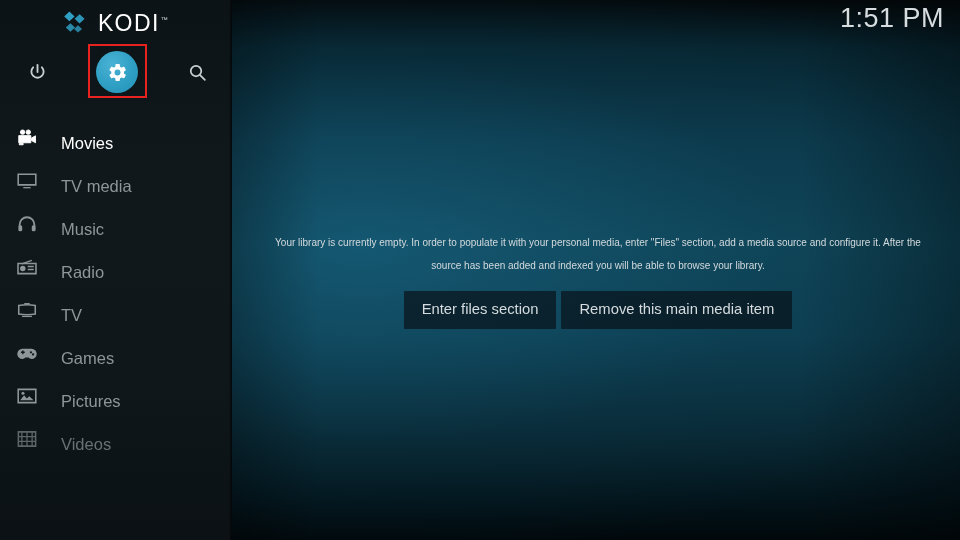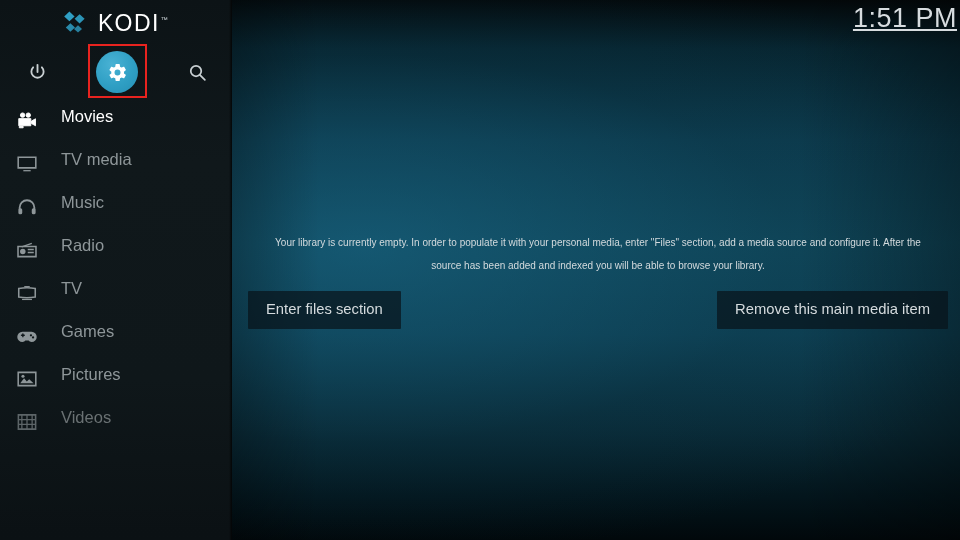--- a/index.html
+++ b/index.html
@@ -147,21 +147,21 @@
   .menu {
     position: absolute;
     left: 0;
     top: 108px;
     width: 232px;
   }
   .menu-item {
     position: relative;
     height: 43px;
     display: flex;
-    align-items: flex-start;
+    align-items: flex-end;
     padding-left: 10px;
     box-sizing: border-box;
   }
   .menu-icon {
     width: 34px;
     height: 26px;
     display: flex;
     align-items: center;
     justify-content: center;
     flex: 0 0 auto;
@@ -186,49 +186,48 @@
     bottom: 0;
     width: 232px;
     height: 34px;
     background: linear-gradient(180deg, rgba(13,19,22,0) 0%, rgba(11,17,20,0.85) 65%, #0b1114 100%);
     pointer-events: none;
   }
 
   
   .clock {
     position: absolute;
-    right: 3px;
+    right: 16px;
     top: 4px;
     font-size: 27px;
     color: #d7dcdf;
     letter-spacing: 0.5px;
     line-height: 1.1;
     font-weight: 300;
-    text-decoration: underline;
   }
 
   
   .empty-panel {
     position: absolute;
     left: 248px;
     top: 232px;
     width: 700px;
     text-align: center;
   }
   .empty-text {
     color: #d3dadd;
     font-size: 10px;
     line-height: 22.5px;
     margin: 0 auto;
     width: 660px;
   }
   .btn-row {
     margin-top: 14px;
     display: flex;
-    justify-content: space-between;
+    justify-content: center;
     gap: 5px;
   }
   .kbtn {
     background: rgba(8,20,26,0.72);
     border: none;
     color: #d5dbde;
     font-family: "Liberation Sans", sans-serif;
     font-size: 14.8px;
     line-height: 1;
     padding: 11px 18px 12px 18px;

